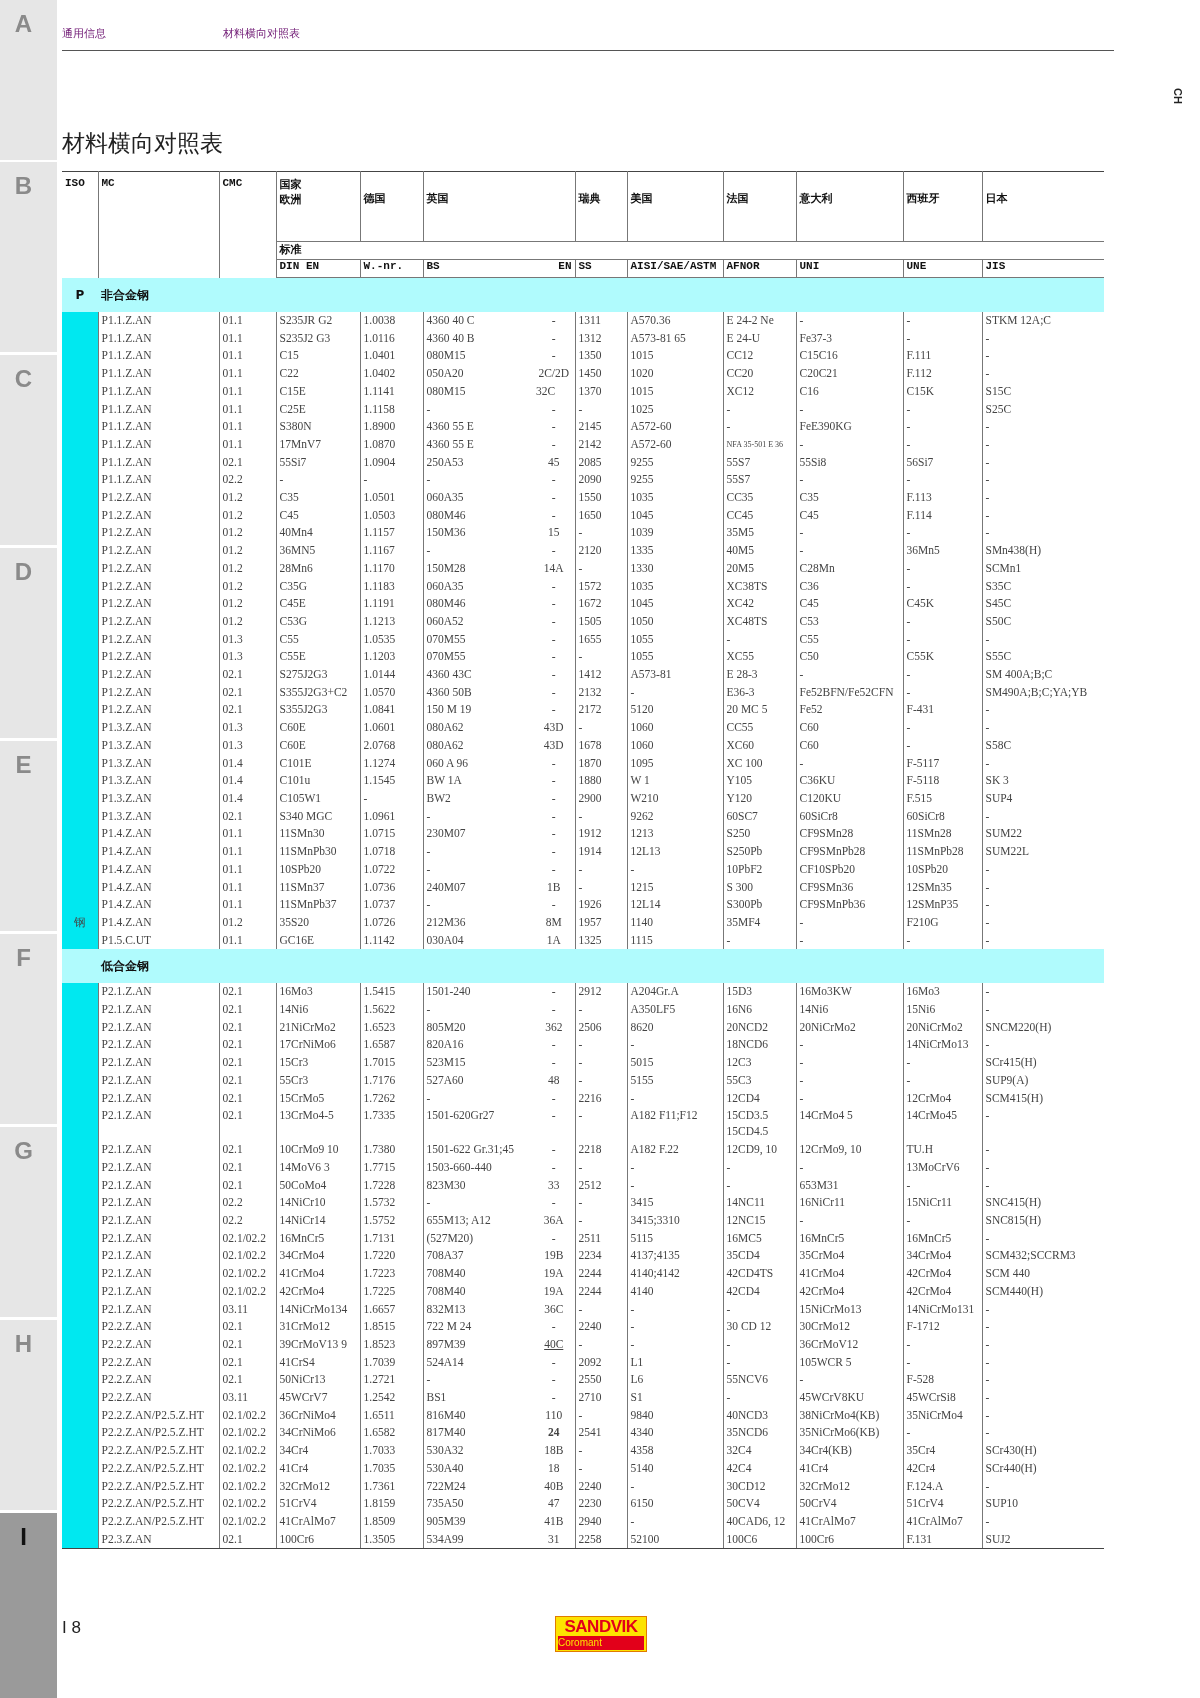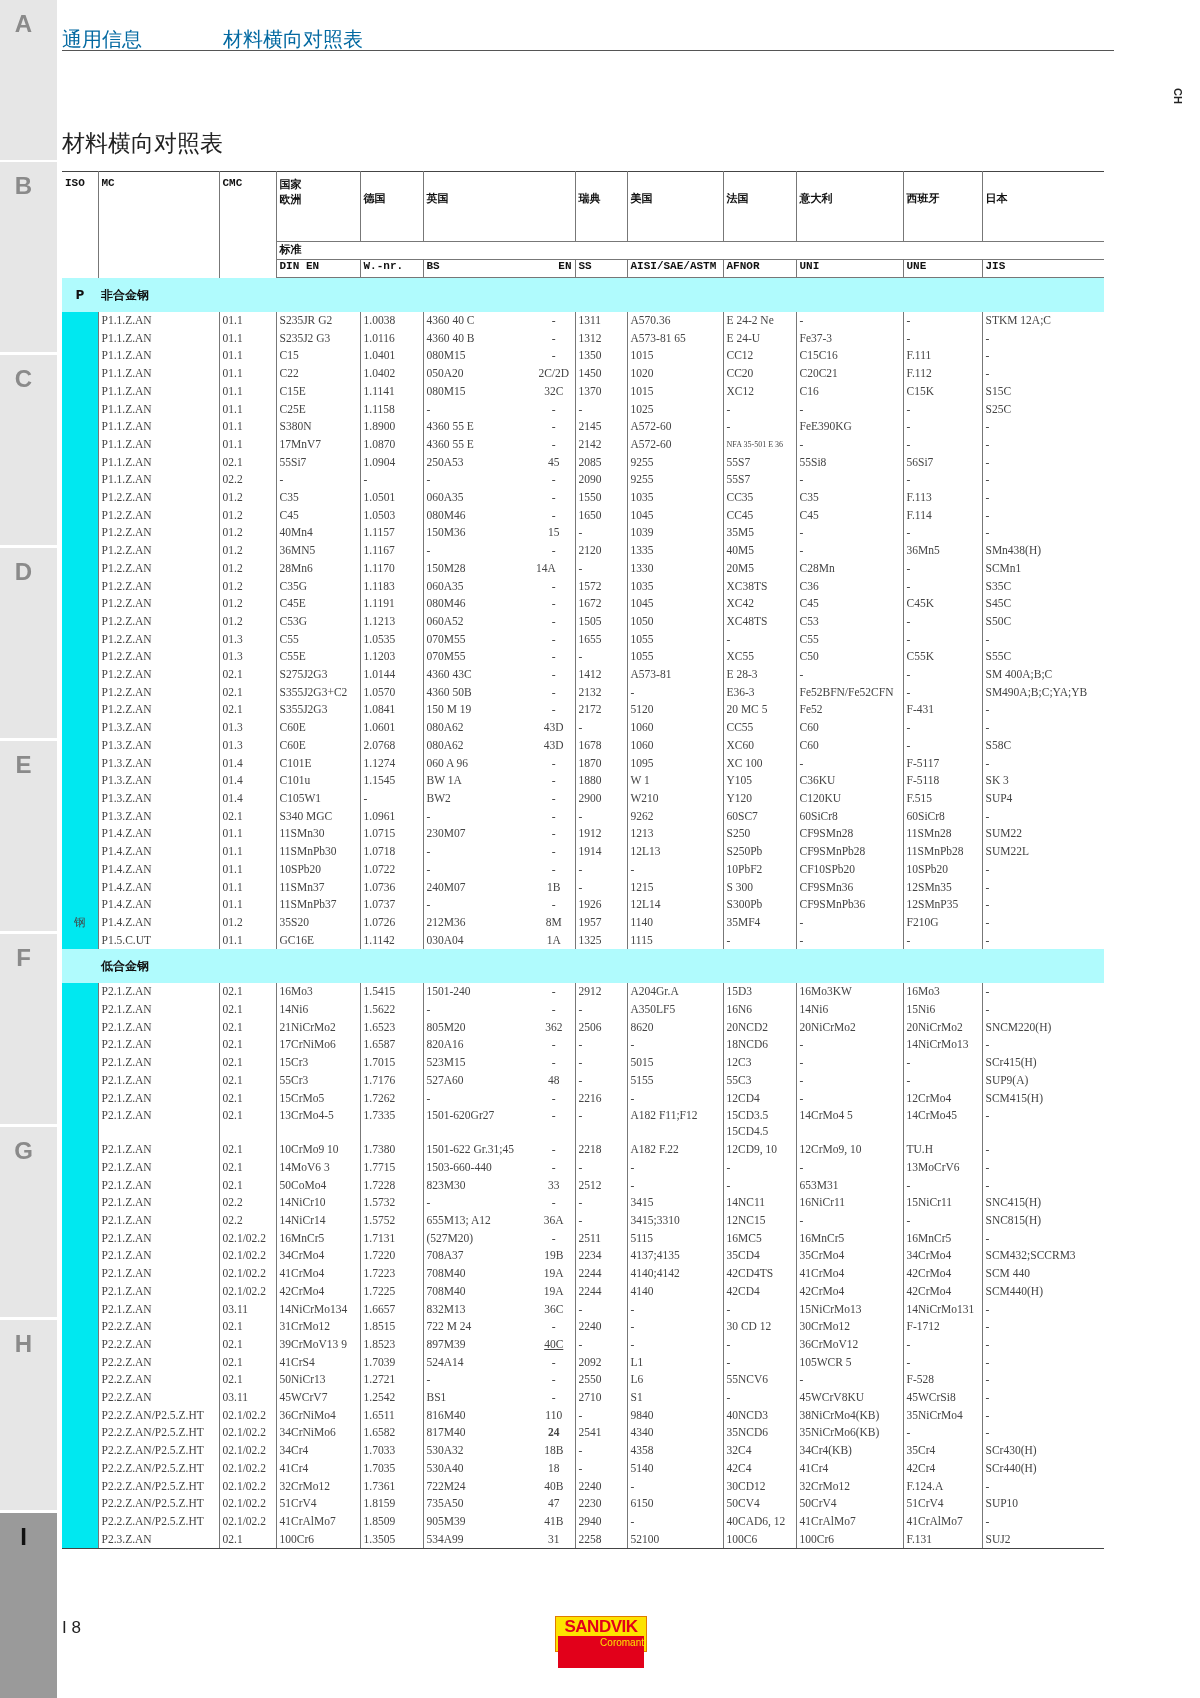--- a/index.html
+++ b/index.html
@@ -1,21 +1,21 @@
 <!DOCTYPE html>
 <html><head>
 <meta charset="utf-8">
 <style>
   html,body{margin:0;padding:0;background:#fff;}
   body{width:1200px;height:1698px;position:relative;overflow:hidden;font-family:"DejaVu Sans",sans-serif;color:#222;}
   .sidetabs{position:absolute;left:0;top:0;width:57px;height:1698px;}
   .sidetab{position:absolute;left:0;width:57px;background:#e6e6e6;color:#8a8a8a;font-family:"Liberation Sans",sans-serif;font-weight:bold;font-size:24px;text-align:center;box-sizing:border-box;padding-left:0;}
   .sidetab span{position:absolute;left:0;right:10px;top:10px;text-align:center;}
   .sidetab.active{background:#9a9a9a;color:#111;}
-  .crumb{position:absolute;top:26px;font-size:20px;color:#0369a1;}
+  .crumb{position:absolute;top:26px;font-size:11px;color:#701a75;}
   .crumb-line{position:absolute;left:62px;top:50px;width:1052px;height:1px;background:#555;}
   .ch-label{position:absolute;left:1184px;top:88px;font-family:"Liberation Sans",sans-serif;font-weight:bold;font-size:11px;transform:rotate(90deg);transform-origin:left top;color:#222;}
   .page-title{position:absolute;left:62px;top:128px;font-size:23px;color:#222;}
   .tbl{position:absolute;left:62px;top:171px;width:1042px;}
   table{border-collapse:collapse;table-layout:fixed;width:1042px;font-family:"Liberation Serif",serif;font-size:11px;}
   td,th{padding:0 3px;white-space:nowrap;overflow:hidden;vertical-align:top;text-align:left;font-weight:normal;}
   thead th{font-family:"Liberation Mono",monospace;font-weight:bold;font-size:11px;color:#111;}
   .hdr-top{border-top:1.5px solid #444;}
   .vl{border-left:1px solid #777;}
   .row-country th{height:50px;padding-top:5px;}
@@ -23,21 +23,21 @@
   .row-code th{height:17px;border-top:1px solid #777;border-bottom:1px solid #777;}
   .grp td{background:#b0fbfd;height:34px;vertical-align:middle;font-family:"DejaVu Sans",sans-serif;font-weight:bold;font-size:12px;color:#111;}
   .iso-cell{background:#00e8f0;}
   .iso-big{font-family:"DejaVu Serif",serif;font-size:20px;color:#111;text-align:center;padding:0;}
   tbody td.d{height:17.7px;line-height:17.7px;color:#444;font-size:11.5px;}
   .f-small{font-size:8px !important;}
   .bottom-line td{border-bottom:1.5px solid #444;}
   .page-num{position:absolute;left:62px;top:1618px;font-family:"Liberation Sans",sans-serif;font-size:17px;color:#222;}
   .logo{position:absolute;left:555px;top:1616px;width:92px;height:36px;border:1px solid #e07b00;background:#fde300;box-sizing:border-box;}
   .logo .l1{position:absolute;left:0;right:0;top:0;height:19px;text-align:center;font-family:"Liberation Sans",sans-serif;font-weight:bold;font-size:17px;line-height:19px;color:#e2001a;letter-spacing:-0.5px;}
-  .logo .l2{position:absolute;left:2px;right:2px;top:19px;height:32px;background:#e2001a;color:#fde300;font-family:"Liberation Sans",sans-serif;font-size:10px;line-height:14px;text-align:right;}
+  .logo .l2{position:absolute;left:2px;right:2px;top:19px;height:14px;background:#e2001a;color:#fde300;font-family:"Liberation Sans",sans-serif;font-size:10px;line-height:14px;text-align:left;}
   .iso-vert{font-size:11px;font-weight:bold;}
 </style>
 </head>
 <body>
 
 <div class="sidetabs" id="sidetabs">
     <div class="sidetab" style="top: 0px; height: 160px;">
       <span>A</span>
     </div>
     <div class="sidetab" style="top: 162px; height: 190px;">
@@ -186,21 +186,21 @@
           <td class="d vl">F.112</td>
           <td class="d vl">-</td>
         </tr>
         <tr>
           <td class="iso-cell d"></td>
           <td class="d vl">P1.1.Z.AN</td>
           <td class="d vl">01.1</td>
           <td class="d vl">C15E</td>
           <td class="d vl">1.1141</td>
           <td class="d vl">080M15</td>
-          <td class="d" style="text-align: center;">32C</td>
+          <td class="d" style="">32C</td>
           <td class="d vl">1370</td>
           <td class="d vl">1015</td>
           <td class="d vl">XC12</td>
           <td class="d vl">C16</td>
           <td class="d vl">C15K</td>
           <td class="d vl">S15C</td>
         </tr>
         <tr>
           <td class="iso-cell d"></td>
           <td class="d vl">P1.1.Z.AN</td>
@@ -336,21 +336,21 @@
           <td class="d vl">36Mn5</td>
           <td class="d vl">SMn438(H)</td>
         </tr>
         <tr>
           <td class="iso-cell d"></td>
           <td class="d vl">P1.2.Z.AN</td>
           <td class="d vl">01.2</td>
           <td class="d vl">28Mn6</td>
           <td class="d vl">1.1170</td>
           <td class="d vl">150M28</td>
-          <td class="d" style="text-align: left;">14A</td>
+          <td class="d" style="text-align: center;">14A</td>
           <td class="d vl">-</td>
           <td class="d vl">1330</td>
           <td class="d vl">20M5</td>
           <td class="d vl">C28Mn</td>
           <td class="d vl">-</td>
           <td class="d vl">SCMn1</td>
         </tr>
         <tr>
           <td class="iso-cell d"></td>
           <td class="d vl">P1.2.Z.AN</td>

